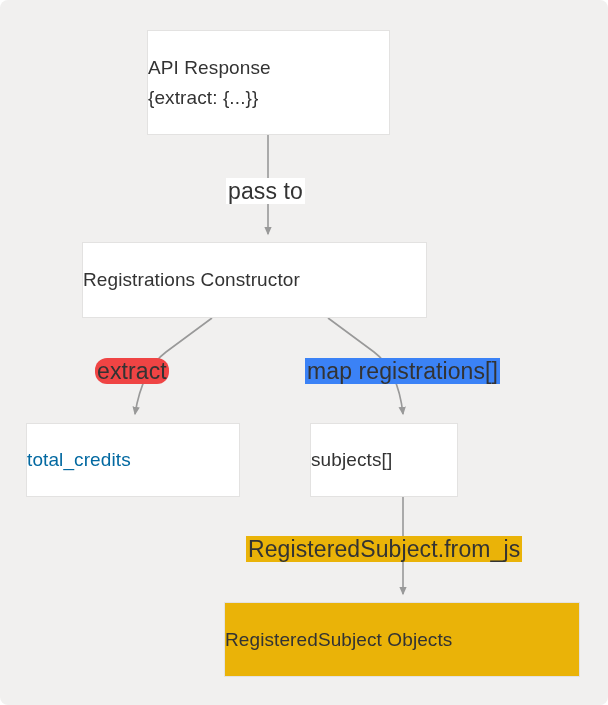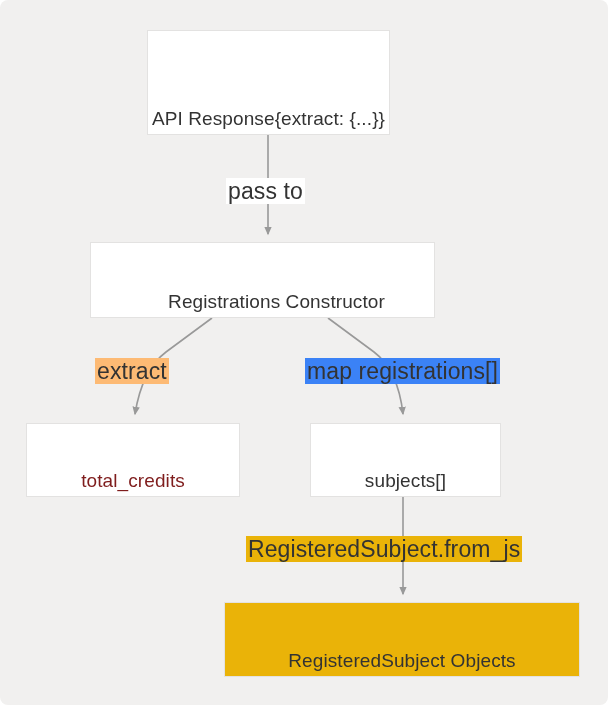--- a/index.html
+++ b/index.html
@@ -23,22 +23,22 @@
     top: 0;
     width: 608px;
     height: 705px;
   }
   .node {
     position: absolute;
     box-sizing: border-box;
     background: #ffffff;
     border: 1px solid #e3e2e1;
     display: flex;
-    flex-direction: row;
-    align-items: flex-end;
+    flex-direction: column;
+    align-items: flex-start;
     justify-content: center;
     color: #333333;
     font-size: 19px;
     line-height: 30px;
     letter-spacing: 0.1px;
     text-align: center;
     white-space: pre;
   }
   .node-line { display: block; }
   .edge-label {
@@ -72,37 +72,37 @@
     <path d="M328,318 L374,352 Q398,370 403,414" fill="none" stroke="#999999" stroke-width="1.6" marker-end="url(#arrowhead)"></path>
 
     <path d="M403,497 L403,594" fill="none" stroke="#999999" stroke-width="1.6" marker-end="url(#arrowhead)"></path>
   </svg>
 
   <div class="node" style="left: 147px; top: 30px; width: 243px; height: 105px; background: rgb(255, 255, 255); border-color: rgb(227, 226, 225); color: rgb(51, 51, 51);">
     <span class="node-line">API Response</span>
     <span class="node-line">{extract: {...}}</span>
   </div>
 
-  <div class="node" style="left: 90px; top: 242px; width: 345px; height: 76px; background: rgb(255, 255, 255); border-color: rgb(227, 226, 225); color: rgb(51, 51, 51); padding-left: 28px;">
+  <div class="node" style="left: 82px; top: 242px; width: 345px; height: 76px; background: rgb(255, 255, 255); border-color: rgb(227, 226, 225); color: rgb(51, 51, 51);">
     <span class="node-line">Registrations Constructor</span>
   </div>
 
-  <div class="node" style="left: 26px; top: 423px; width: 214px; height: 74px; background: rgb(255, 255, 255); border-color: rgb(227, 226, 225); color: #7f1d1d;">
+  <div class="node" style="left: 26px; top: 423px; width: 214px; height: 74px; background: rgb(255, 255, 255); border-color: rgb(227, 226, 225); color: #0369a1;">
     <span class="node-line">total_credits</span>
   </div>
 
-  <div class="node" style="left: 310px; top: 423px; width: 191px; height: 74px; background: rgb(255, 255, 255); border-color: rgb(227, 226, 225); color: rgb(51, 51, 51);">
+  <div class="node" style="left: 310px; top: 423px; width: 148px; height: 74px; background: rgb(255, 255, 255); border-color: rgb(227, 226, 225); color: rgb(51, 51, 51);">
     <span class="node-line">subjects[]</span>
   </div>
 
   <div class="node" style="left: 224px; top: 602px; width: 356px; height: 75px; background: #eab308; border-color: rgb(227, 226, 225); color: rgb(51, 51, 51);">
     <span class="node-line">RegisteredSubject Objects</span>
   </div>
 
   <div class="edge-label" style="left: 226px; top: 178px; background: rgb(255, 255, 255); color: rgb(51, 51, 51);">pass to</div>
 
-  <div class="edge-label" style="left: 95px; top: 358px; background: #fdba74; color: rgb(51, 51, 51);">extract</div>
+  <div class="edge-label" style="left: 95px; top: 358px; background: #ef4444; color: rgb(51, 51, 51); border-radius: 12px;">extract</div>
 
   <div class="edge-label" style="left: 305px; top: 358px; background: #3b82f6; color: rgb(51, 51, 51);">map registrations[]</div>
 
   <div class="edge-label" style="left: 246px; top: 536px; background: #eab308; color: rgb(51, 51, 51);">RegisteredSubject.from_js</div>
 
 </div>
 
 </body></html>

